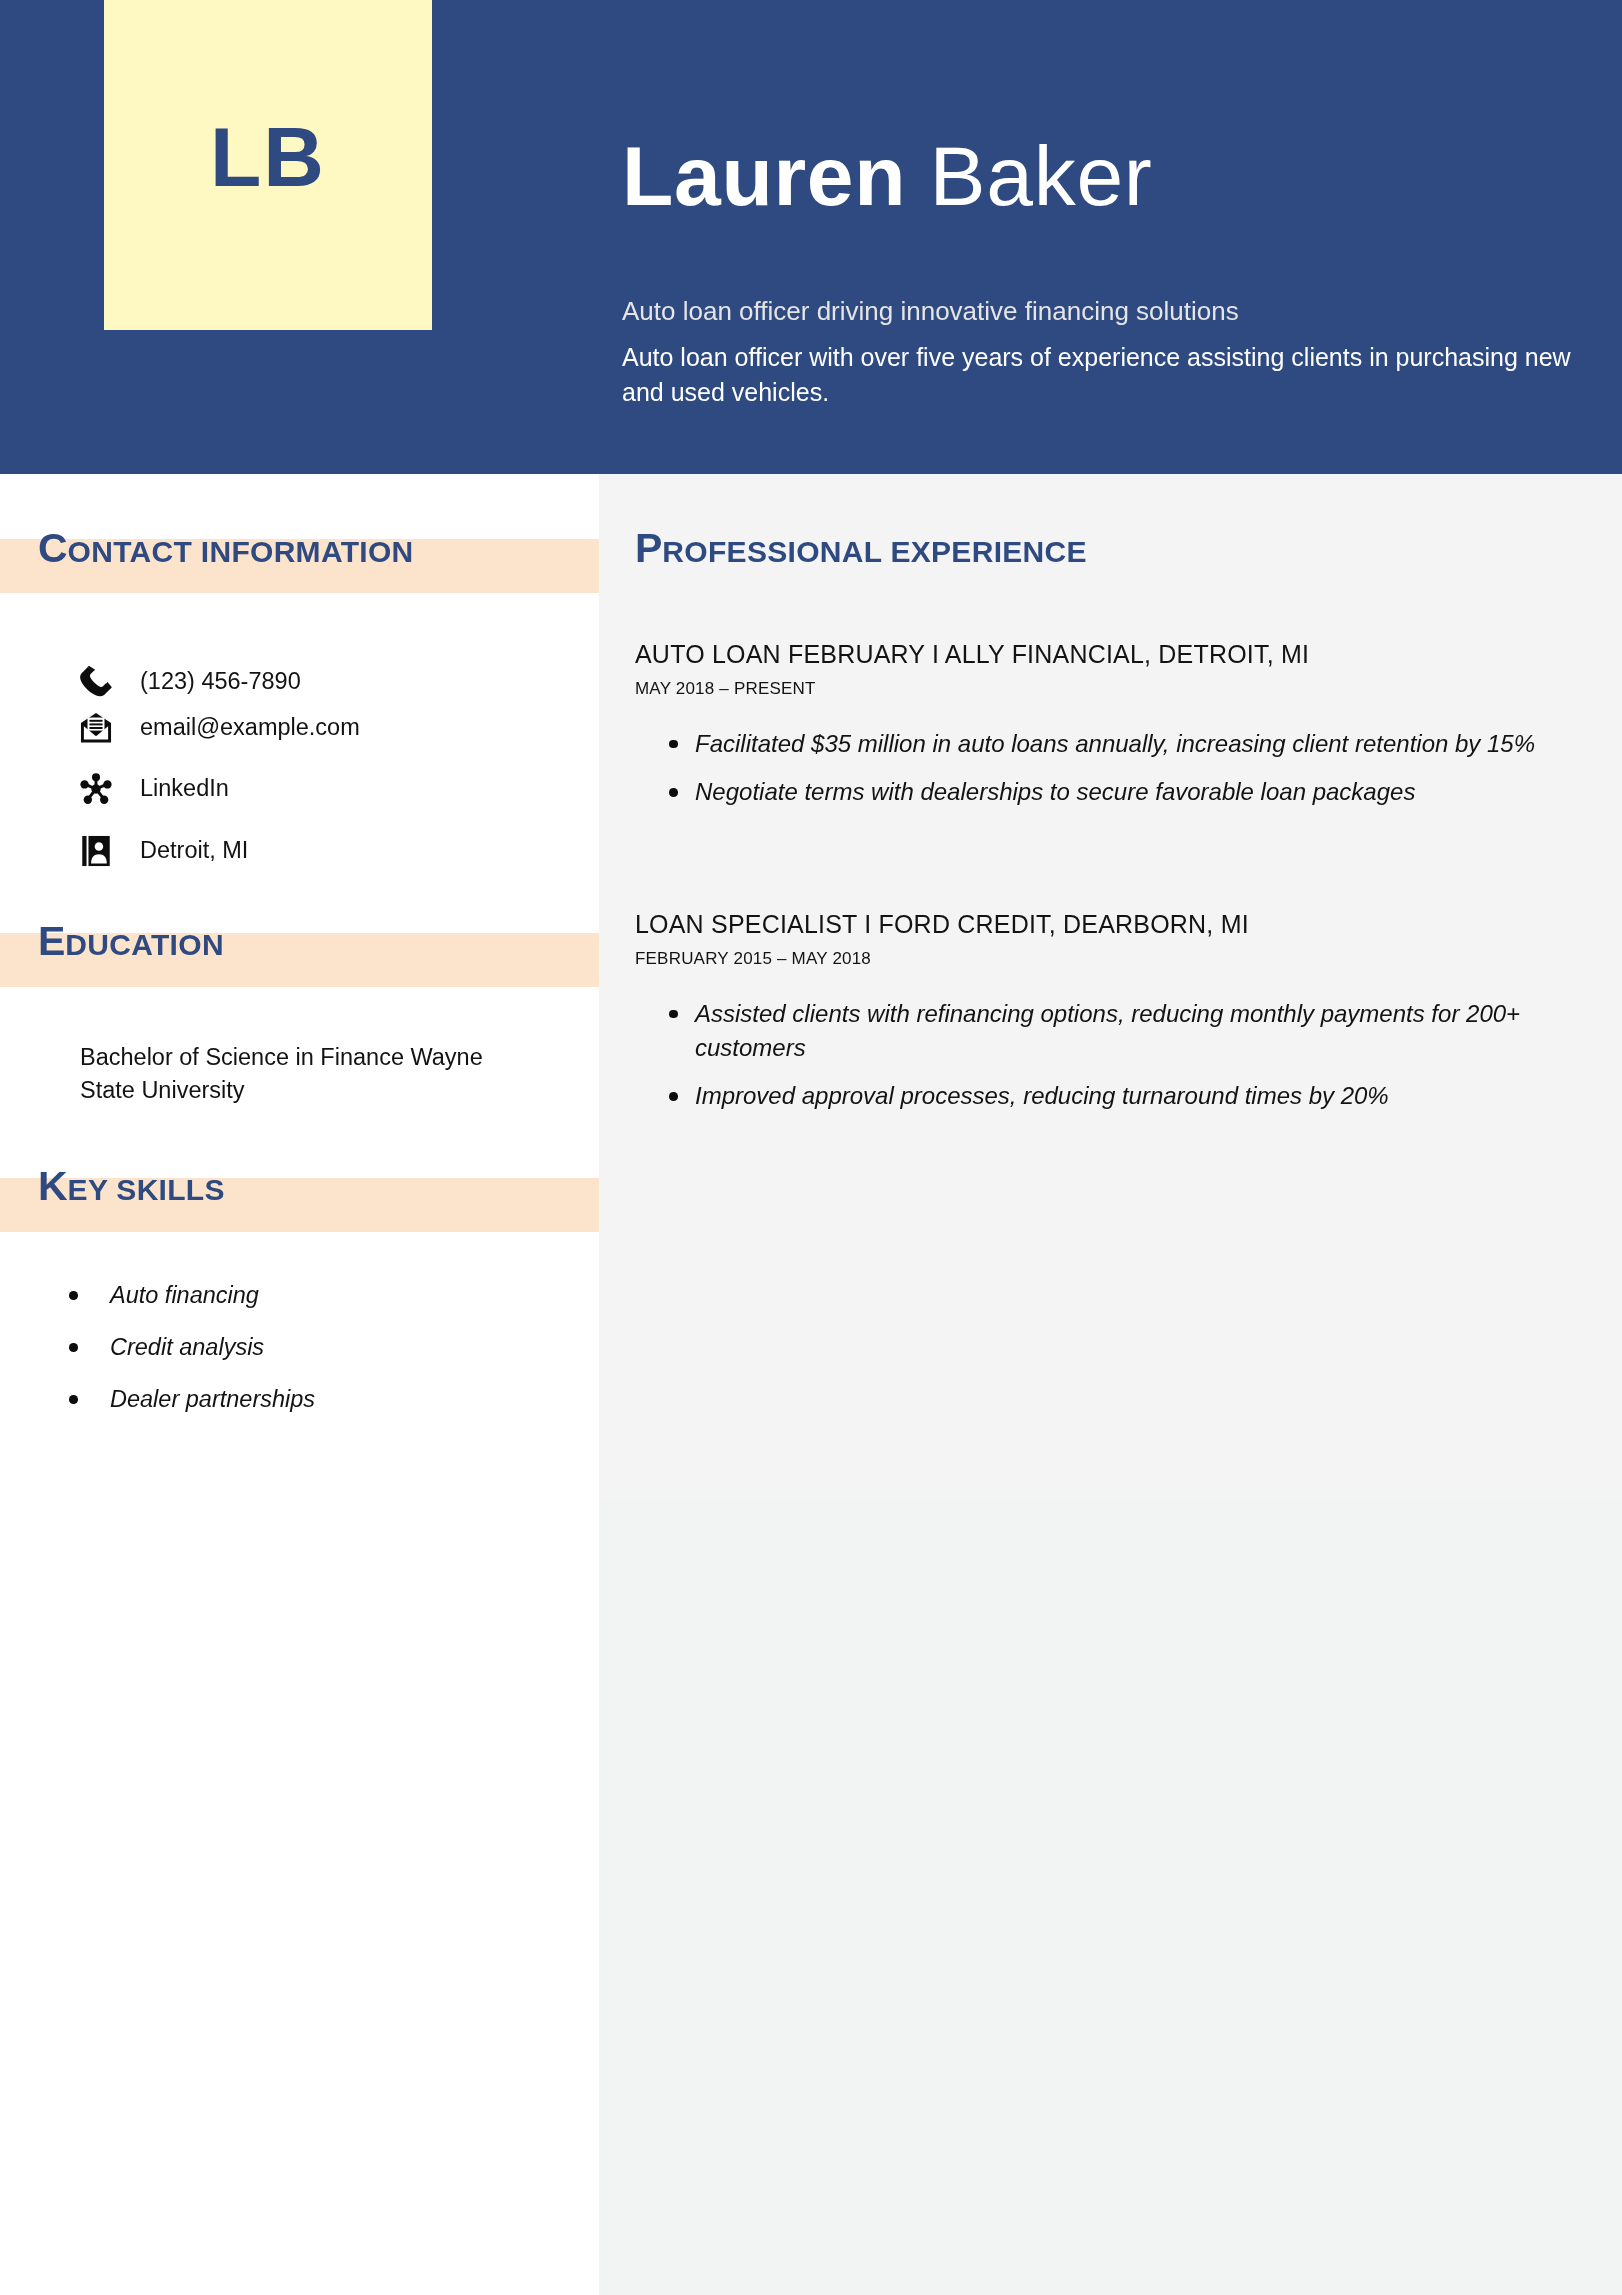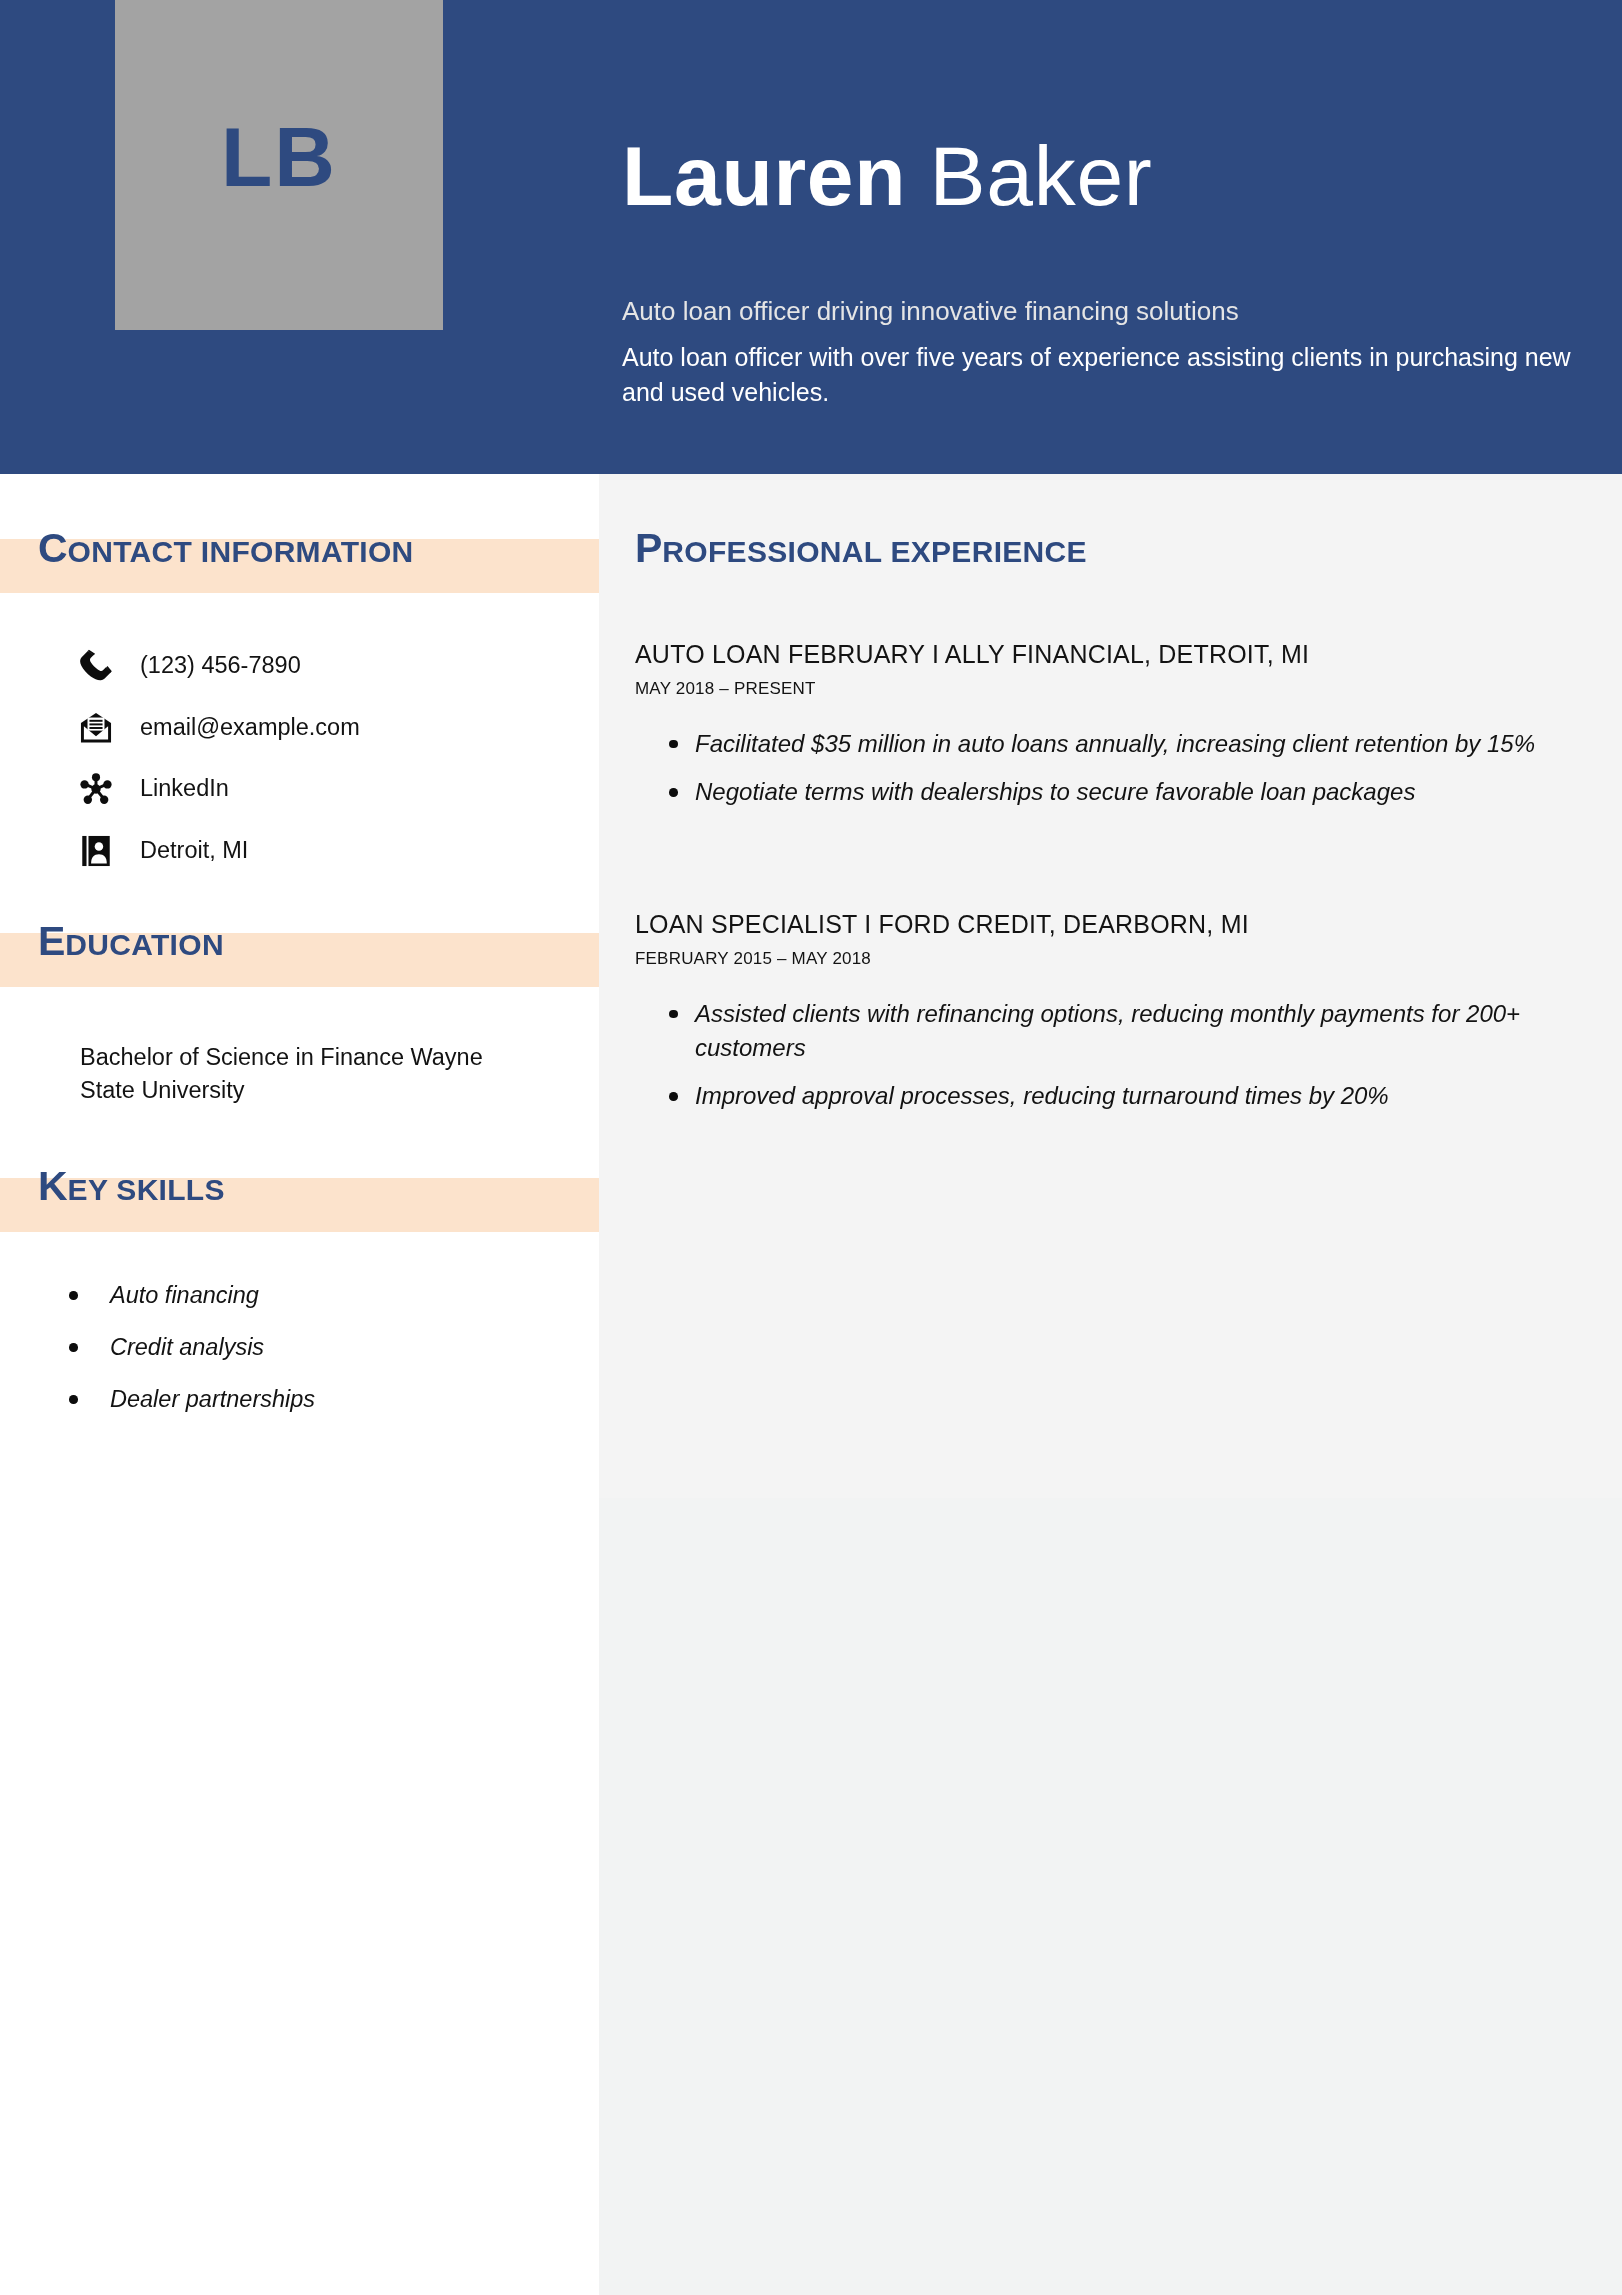--- a/index.html
+++ b/index.html
@@ -22,25 +22,25 @@
     position: absolute;
     left: 0;
     top: 0;
     width: 1623px;
     height: 474px;
     background: #2e4a80;
   }
 
   .logo-box {
     position: absolute;
-    left: 115px;
+    left: 104px;
     top: 0;
     width: 328px;
     height: 330px;
-    background: #a3a3a3;
+    background: #fef9c3;
     display: flex;
     align-items: center;
     justify-content: center;
   }
 
   .logo-initials {
     color: #2e4a80;
     font-family: "Liberation Sans", sans-serif;
     font-size: 84px;
     font-weight: bold;
@@ -282,21 +282,21 @@
 
   <div class="left-col"></div>
   <div class="right-panel"></div>
   <div class="right-panel-lower"></div>
 
   <div class="bar" style="top:539px;"></div>
   <div class="sec-head" style="left:38px; top:528px;">
     <span class="cap">C</span><span class="rest">ONTACT INFORMATION</span>
   </div>
 
-  <div class="contact-row" style="top:646px;">
+  <div class="contact-row" style="top:662px;">
     <span class="contact-icon">
       <svg width="34" height="34" viewBox="0 0 52 52">
         <path fill="#0d0d0d" d="M13.5 3.2 L4.0 12.6 C1.0 15.8 1.0 20.4 3.6 25.6 C6.4 31.2 11.6 37.4 18.0 42.0
                  C24.2 46.4 30.2 48.8 34.8 47.6 C37.0 47.0 38.4 45.8 40.0 44.2 L48.8 35.4 L41.2 28.0
                  L36.6 32.6 C34.6 34.6 32.2 34.0 28.2 31.0 C24.6 28.3 20.8 24.3 18.6 21.0
                  C16.2 17.4 16.2 15.4 18.2 13.4 L22.8 8.8 Z"></path>
         <path fill="#0d0d0d" d="M15.2 1.1 L24.6 7.2 L22.5 9.4 L13.2 3.1 Z"></path>
         <path fill="#0d0d0d" d="M43.6 26.0 L50.2 34.1 L48.0 36.2 L41.4 28.3 Z"></path>
       </svg>
     </span>

